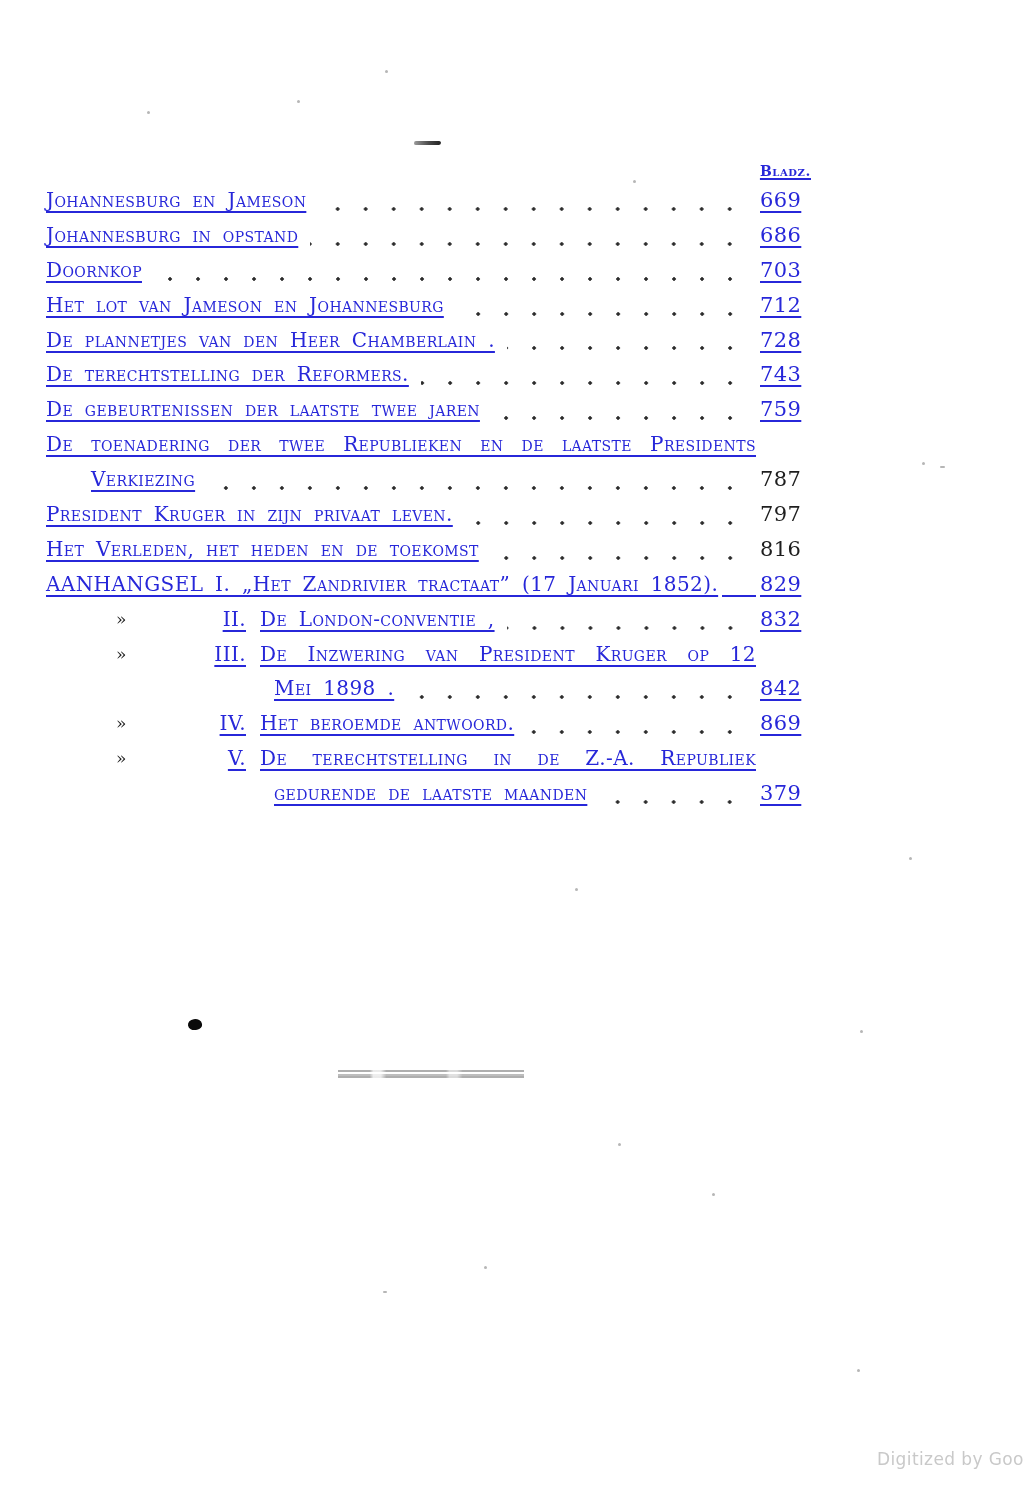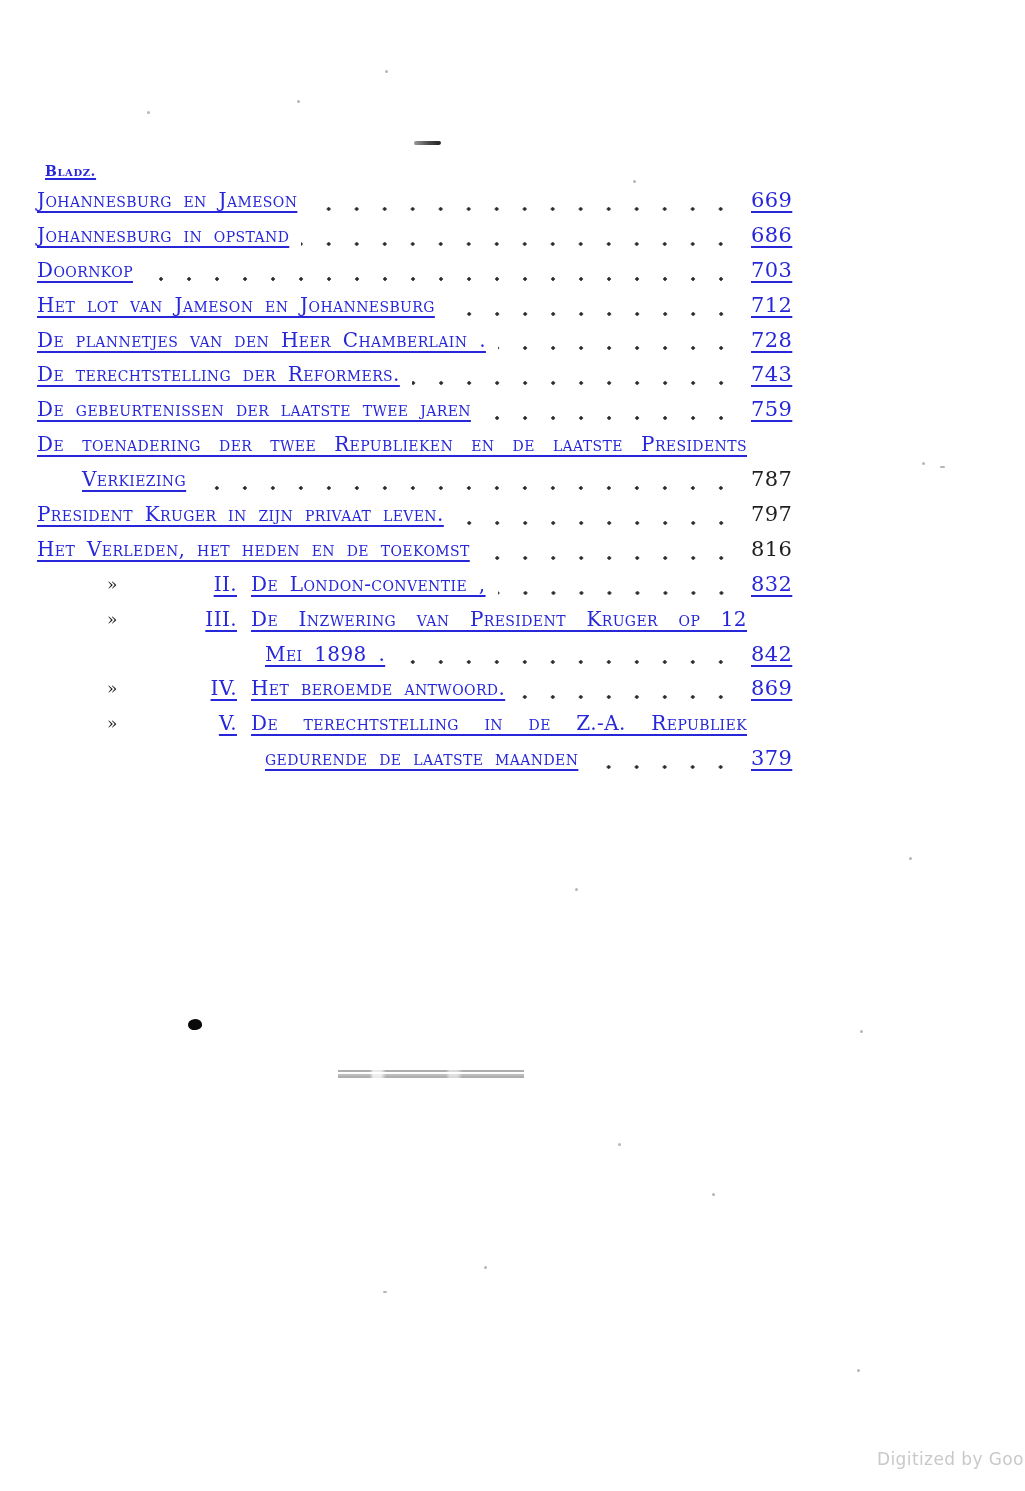--- a/index.html
+++ b/index.html
@@ -8,27 +8,27 @@
     overflow:hidden;font-family:"DejaVu Serif","Liberation Serif",serif;
   }
   
   .top-dash{
     position:absolute;left:414px;top:141px;width:27px;height:4px;
     background:linear-gradient(90deg,#9a9a9a,#4a4a4a 55%,#222);
     border-radius:2px;transform:rotate(-.6deg);
   }
   
   .bladz{
-    position:absolute;left:45px;top:163px;width:766px;text-align:left;
+    position:absolute;left:45px;top:163px;width:766px;text-align:right;
     font-size:14px;font-weight:bold;font-variant:small-caps;letter-spacing:.6px;
     color:var(--blue);text-decoration:underline;
     text-decoration-thickness:1.6px;text-underline-offset:2px;
   }
   
-  .toc{position:absolute;left:37px;top:183px;width:770px;}
+  .toc{position:absolute;left:46px;top:183px;width:770px;}
   .toc-row{
     display:flex;height:34.9px;line-height:34.9px;
     font-size:20px;font-variant:small-caps;letter-spacing:.4px;word-spacing:5px;
     color:var(--ink);white-space:nowrap;
   }
   .toc-row.ind1{padding-left:45px;}
   .toc-row.ind2{padding-left:228px;}
   .toc-row.indm{padding-left:70px;}
   .marker{flex:0 0 22px;font-size:17px;color:var(--ink);}
   .num{flex:0 0 108px;text-align:right;margin-right:14px;}
@@ -126,20 +126,25 @@
       <div class="toc-row">
         <span class="entry link">President Kruger in zijn privaat leven.</span>
         <span class="leaders"></span>
         <span class="pagenum plain">797</span>
       </div>
       <div class="toc-row">
         <span class="entry link">Het Verleden, het heden en de toekomst</span>
         <span class="leaders"></span>
         <span class="pagenum plain">816</span>
       </div>
+      <div class="toc-row">
+        <span class="entry link">AANHANGSEL I. „Het Zandrivier tractaat” (17 Januari 1852).</span>
+        <span class="gapline"></span>
+        <span class="pagenum link">829</span>
+      </div>
       <div class="toc-row indm">
         <span class="marker">»</span>
         <span class="num link">II.</span>
         <span class="entry link">De London-conventie ,</span>
         <span class="leaders"></span>
         <span class="pagenum link">832</span>
       </div>
       <div class="toc-row indm">
         <span class="marker">»</span>
         <span class="num link">III.</span>

